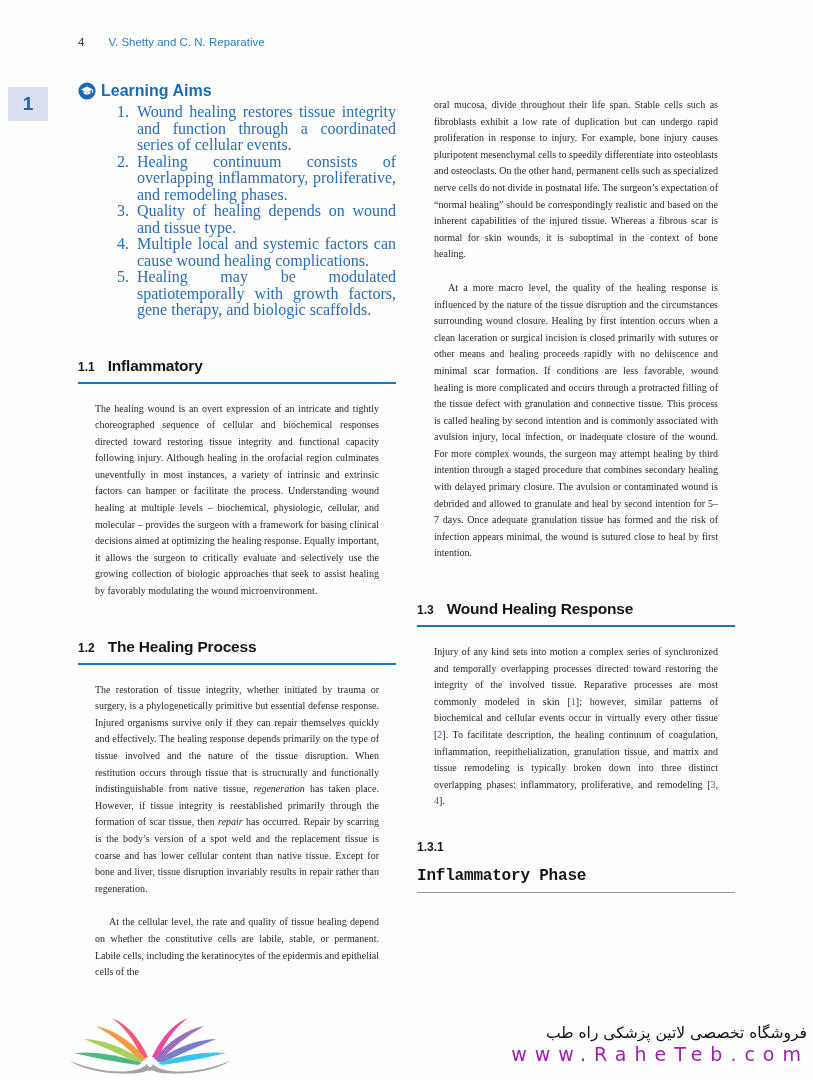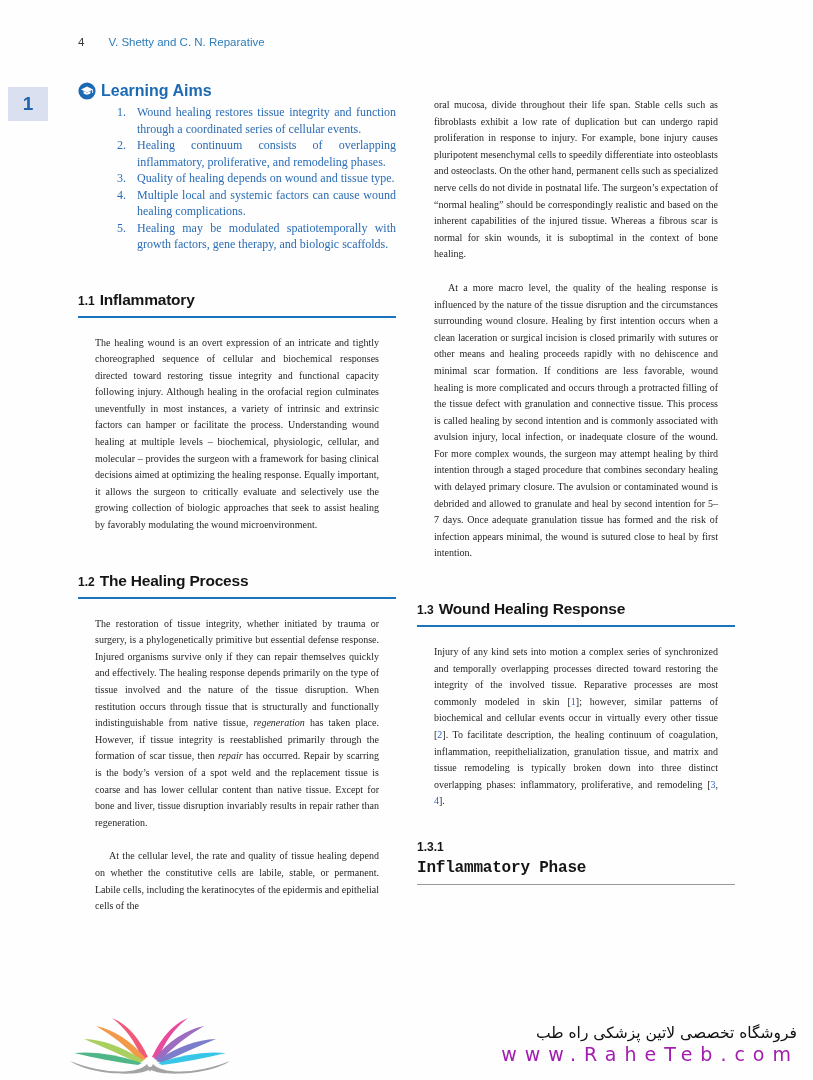--- a/index.html
+++ b/index.html
@@ -37,45 +37,45 @@
   .col{width:318px;}
   
   .aims-header{display:flex;align-items:center;gap:5px;margin:2px 0 4px 0;}
   .aims-icon{width:18px;height:18px;flex:0 0 auto;}
   .aims-title{
     font-family:"Liberation Sans",sans-serif;font-weight:bold;font-size:16px;
     color:#1c6ab3;
   }
   .aims-list{
     margin:0;padding:0;list-style:none;counter-reset:aim;
-    color:var(--aims-text-blue);font-size:12px;line-height:16.5px;text-align:justify;
+    color:var(--aims-text-blue);font-size:16px;line-height:16.5px;text-align:justify;
   }
   .aims-list li{counter-increment:aim;position:relative;padding-left:59px;}
   .aims-list li::before{content:counter(aim) ".";position:absolute;left:39px;}
   
   .sec-head{
     font-family:"Liberation Sans",sans-serif;font-weight:bold;color:#151515;
     border-bottom:2px solid var(--accent-blue);
     padding-bottom:7px;margin:38px 0 11px 0;
-    display:flex;align-items:baseline;gap:5px;white-space:nowrap;
+    display:flex;align-items:baseline;gap:13px;white-space:nowrap;
   }
   .sec-head.sub{border-bottom:1px solid #9a9a9a;margin-top:30px;flex-direction:column;}
   .sec-num{font-size:12px;}
   .sec-title{font-size:15.5px;letter-spacing:-0.2px;}
   .sub .sec-title{font-size:16px;font-family:Liberation Mono, monospace;}
   
   .para{
     font-size:10px;line-height:16.6px;text-align:justify;color:#262626;margin:17px;
   }
   .para.indent{text-indent:14px;}
   .run-italic{font-style:italic;}
   .run-cite{color:var(--citation-blue);}
   
   .footer-logo{position:absolute;left:50px;top:1013px;}
-  .footer-text{position:absolute;right:14px;top:1024px;text-align:right;}
+  .footer-text{position:absolute;right:4px;top:1024px;text-align:right;}
   .persian{
     font-family:"DejaVu Sans",sans-serif;font-size:15.5px;color:#101010;
     direction:rtl;margin:0 2px 1px 0;
   }
   .website{
     font-family:"DejaVu Sans",sans-serif;font-size:19px;font-weight:normal;
     letter-spacing:8px;color:#a21caf;text-decoration:none;display:block;
   }
 </style>
 </head>

